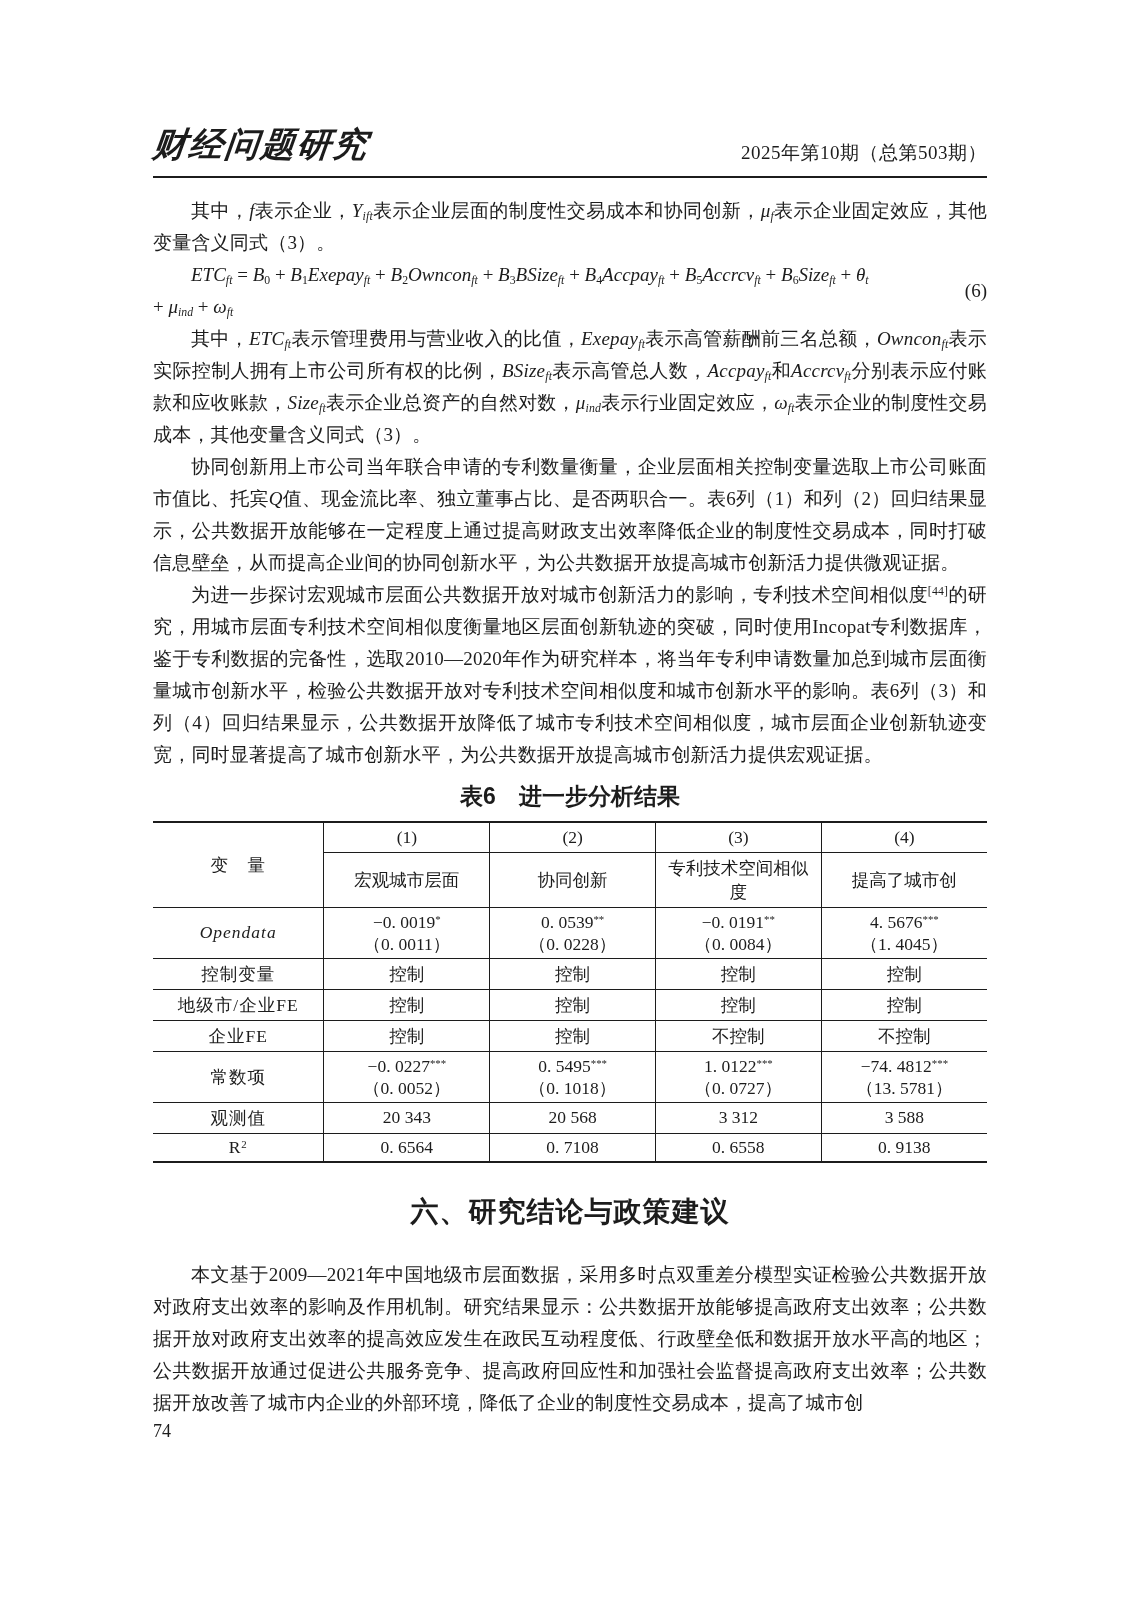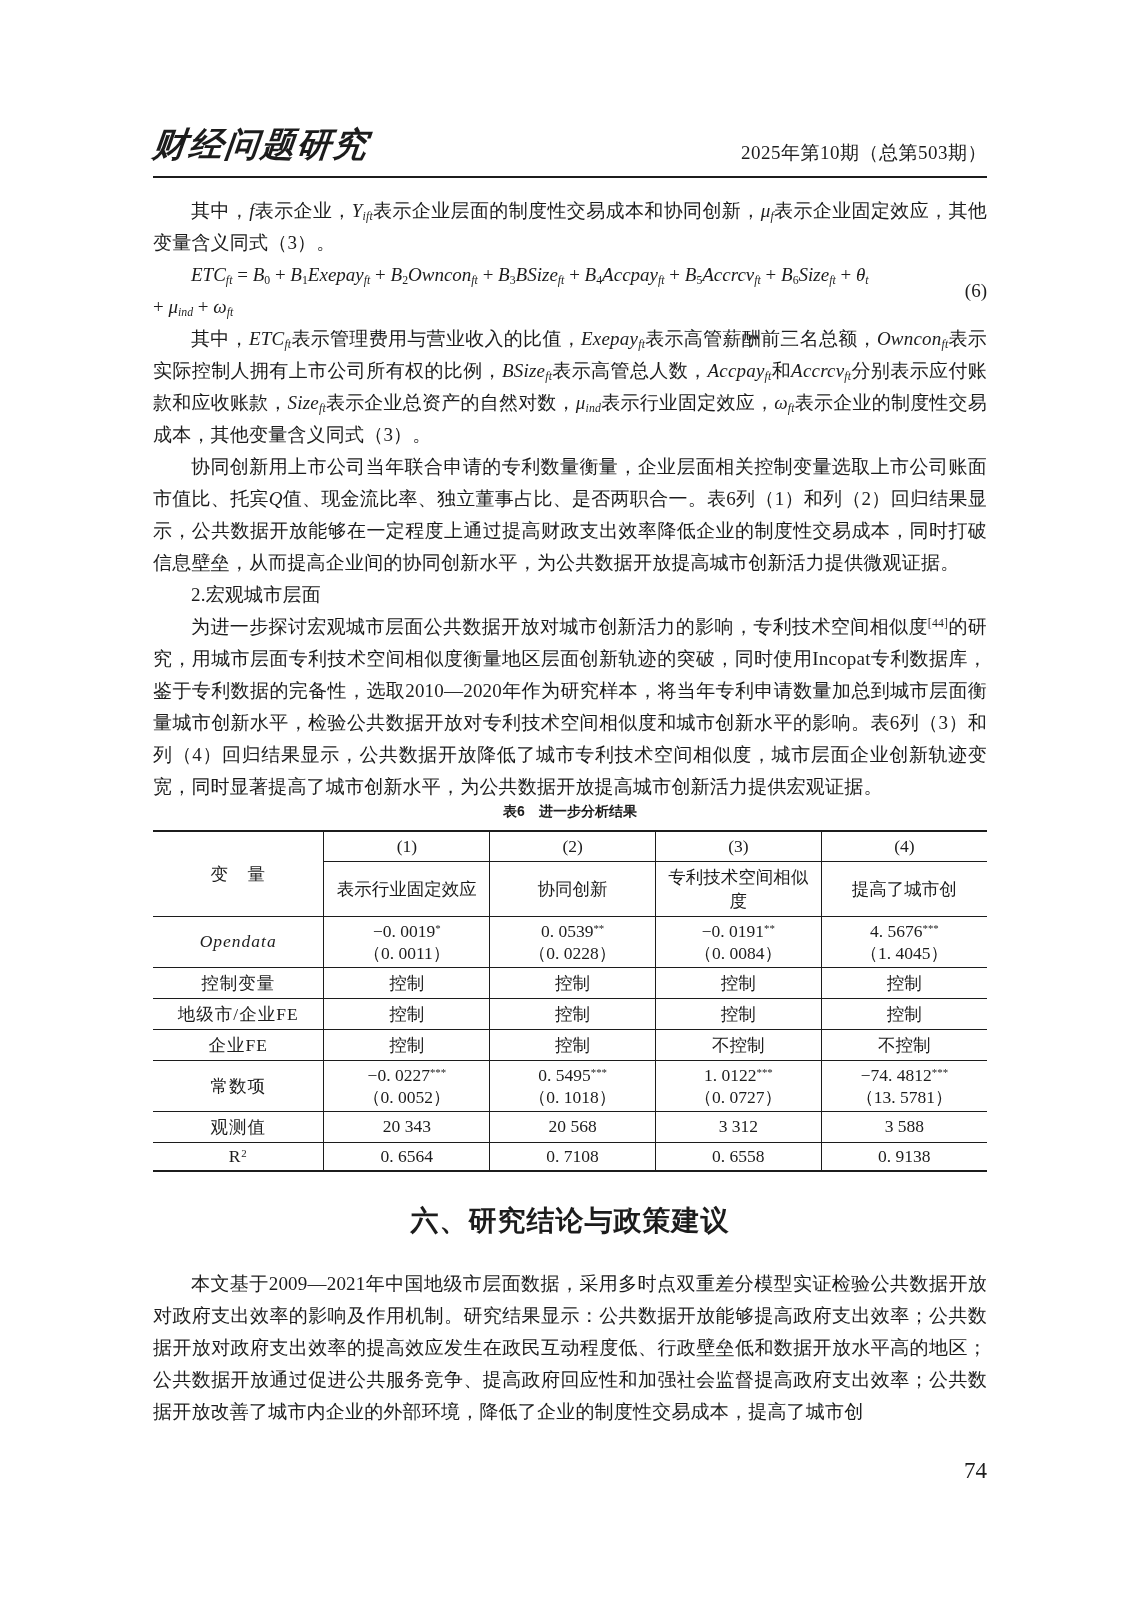--- a/index.html
+++ b/index.html
@@ -52,22 +52,22 @@
   .formula-body { flex: 1; }
   .f-line1 { padding-left: 2em; }
   .f-line2 { padding-left: 0; }
   .f-num { margin-left: auto; padding-left: 10px; font-size: 19px; }
 
   
   .table-title {
     text-align: center;
     font-family: "Liberation Sans", "DejaVu Sans", sans-serif;
     font-weight: bold;
-    font-size: 14px;
-    margin-top: 0;
+    font-size: 23px;
+    margin-top: 10px;
     margin-bottom: 9px;
   }
   table.results {
     width: 100%;
     border-collapse: collapse;
     border-top: 2.5px solid #1c1c1c;
     border-bottom: 2.5px solid #1c1c1c;
     text-align: center;
     font-size: 17.5px;
   }
@@ -90,21 +90,21 @@
   .section-heading {
     text-align: center;
     font-family: "Liberation Sans", "DejaVu Sans", sans-serif;
     font-weight: bold;
     font-size: 28px;
     letter-spacing: 1px;
     margin-top: 30px;
     margin-bottom: 28px;
   }
 
-  .page-number { font-size: 23px; margin-top: 30px; text-align: right; }
+  .page-number { font-size: 18px; margin-top: 2px; }
 </style>
 </head>
 <body>
 
 <div class="page">
   <div class="content">
 
     <div class="header">
       <div class="logo">财经问题研究</div>
       <div class="issue">2025年第10期（总第503期）</div>
@@ -118,37 +118,36 @@
         <div class="f-line f-line1"><span style="font-style: italic;">ETC</span><sub style="font-style: italic;">ft</sub><span> = </span><span style="font-style: italic;">B</span><sub>0</sub><span> + </span><span style="font-style: italic;">B</span><sub>1</sub><span style="font-style: italic;">Exepay</span><sub style="font-style: italic;">ft</sub><span> + </span><span style="font-style: italic;">B</span><sub>2</sub><span style="font-style: italic;">Owncon</span><sub style="font-style: italic;">ft</sub><span> + </span><span style="font-style: italic;">B</span><sub>3</sub><span style="font-style: italic;">BSize</span><sub style="font-style: italic;">ft</sub><span> + </span><span style="font-style: italic;">B</span><sub>4</sub><span style="font-style: italic;">Accpay</span><sub style="font-style: italic;">ft</sub><span> + </span><span style="font-style: italic;">B</span><sub>5</sub><span style="font-style: italic;">Accrcv</span><sub style="font-style: italic;">ft</sub><span> + </span><span style="font-style: italic;">B</span><sub>6</sub><span style="font-style: italic;">Size</span><sub style="font-style: italic;">ft</sub><span> + </span><span style="font-style: italic;">θ</span><sub style="font-style: italic;">t</sub></div>
         <div class="f-line f-line2"><span>+ </span><span style="font-style: italic;">μ</span><sub style="font-style: italic;">ind</sub><span> + </span><span style="font-style: italic;">ω</span><sub style="font-style: italic;">ft</sub></div>
       </div>
       <div class="f-num">(6)</div>
     </div>
 
     <p class="para"><span>其中，</span><span style="font-style: italic;">ETC</span><sub style="font-style: italic;">ft</sub><span>表示管理费用与营业收入的比值，</span><span style="font-style: italic;">Exepay</span><sub style="font-style: italic;">ft</sub><span>表示高管薪酬前三名总额，</span><span style="font-style: italic;">Owncon</span><sub style="font-style: italic;">ft</sub><span>表示实际控制人拥有上市公司所有权的比例，</span><span style="font-style: italic;">BSize</span><sub style="font-style: italic;">ft</sub><span>表示高管总人数，</span><span style="font-style: italic;">Accpay</span><sub style="font-style: italic;">ft</sub><span>和</span><span style="font-style: italic;">Accrcv</span><sub style="font-style: italic;">ft</sub><span>分别表示应付账款和应收账款，</span><span style="font-style: italic;">Size</span><sub style="font-style: italic;">ft</sub><span>表示企业总资产的自然对数，</span><span style="font-style: italic;">μ</span><sub style="font-style: italic;">ind</sub><span>表示行业固定效应，</span><span style="font-style: italic;">ω</span><sub style="font-style: italic;">ft</sub><span>表示企业的制度性交易成本，其他变量含义同式（3）。</span></p>
 
     <p class="para"><span>协同创新用上市公司当年联合申请的专利数量衡量，企业层面相关控制变量选取上市公司账面市值比、托宾</span><span style="font-style: italic;">Q</span><span>值、现金流比率、独立董事占比、是否两职合一。表6列（1）和列（2）回归结果显示，公共数据开放能够在一定程度上通过提高财政支出效率降低企业的制度性交易成本，同时打破信息壁垒，从而提高企业间的协同创新水平，为公共数据开放提高城市创新活力提供微观证据。</span></p>
 
-    <p class="para">2.宏观城市层面</p>
 
     <p class="para"><span>为进一步探讨宏观城市层面公共数据开放对城市创新活力的影响，专利技术空间相似度</span><sup>[44]</sup><span>的研究，用城市层面专利技术空间相似度衡量地区层面创新轨迹的突破，同时使用Incopat专利数据库，鉴于专利数据的完备性，选取2010—2020年作为研究样本，将当年专利申请数量加总到城市层面衡量城市创新水平，检验公共数据开放对专利技术空间相似度和城市创新水平的影响。表6列（3）和列（4）回归结果显示，公共数据开放降低了城市专利技术空间相似度，城市层面企业创新轨迹变宽，同时显著提高了城市创新水平，为公共数据开放提高城市创新活力提供宏观证据。</span></p>
 
     <div class="table-title">表6　进一步分析结果</div>
 
     <table class="results">
       <thead>
         <tr>
           <th class="var-col" rowspan="2">变　量</th>
           <th class="num-col">(1)</th>
           <th class="num-col">(2)</th>
           <th class="num-col">(3)</th>
           <th class="num-col">(4)</th>
         </tr>
         <tr>
-          <th>表示行业固定效应</th>
+          <th>宏观城市层面</th>
           <th>协同创新</th>
           <th>专利技术空间相似度</th>
           <th>提高了城市创</th>
         </tr>
       </thead>
       <tbody id="table-body">
           <tr>
             <td class="var-col"><span style="font-style: italic;">Opendata</span></td>
             <td>
               <div class="coef">−0. 0019<sup>*</sup></div>

